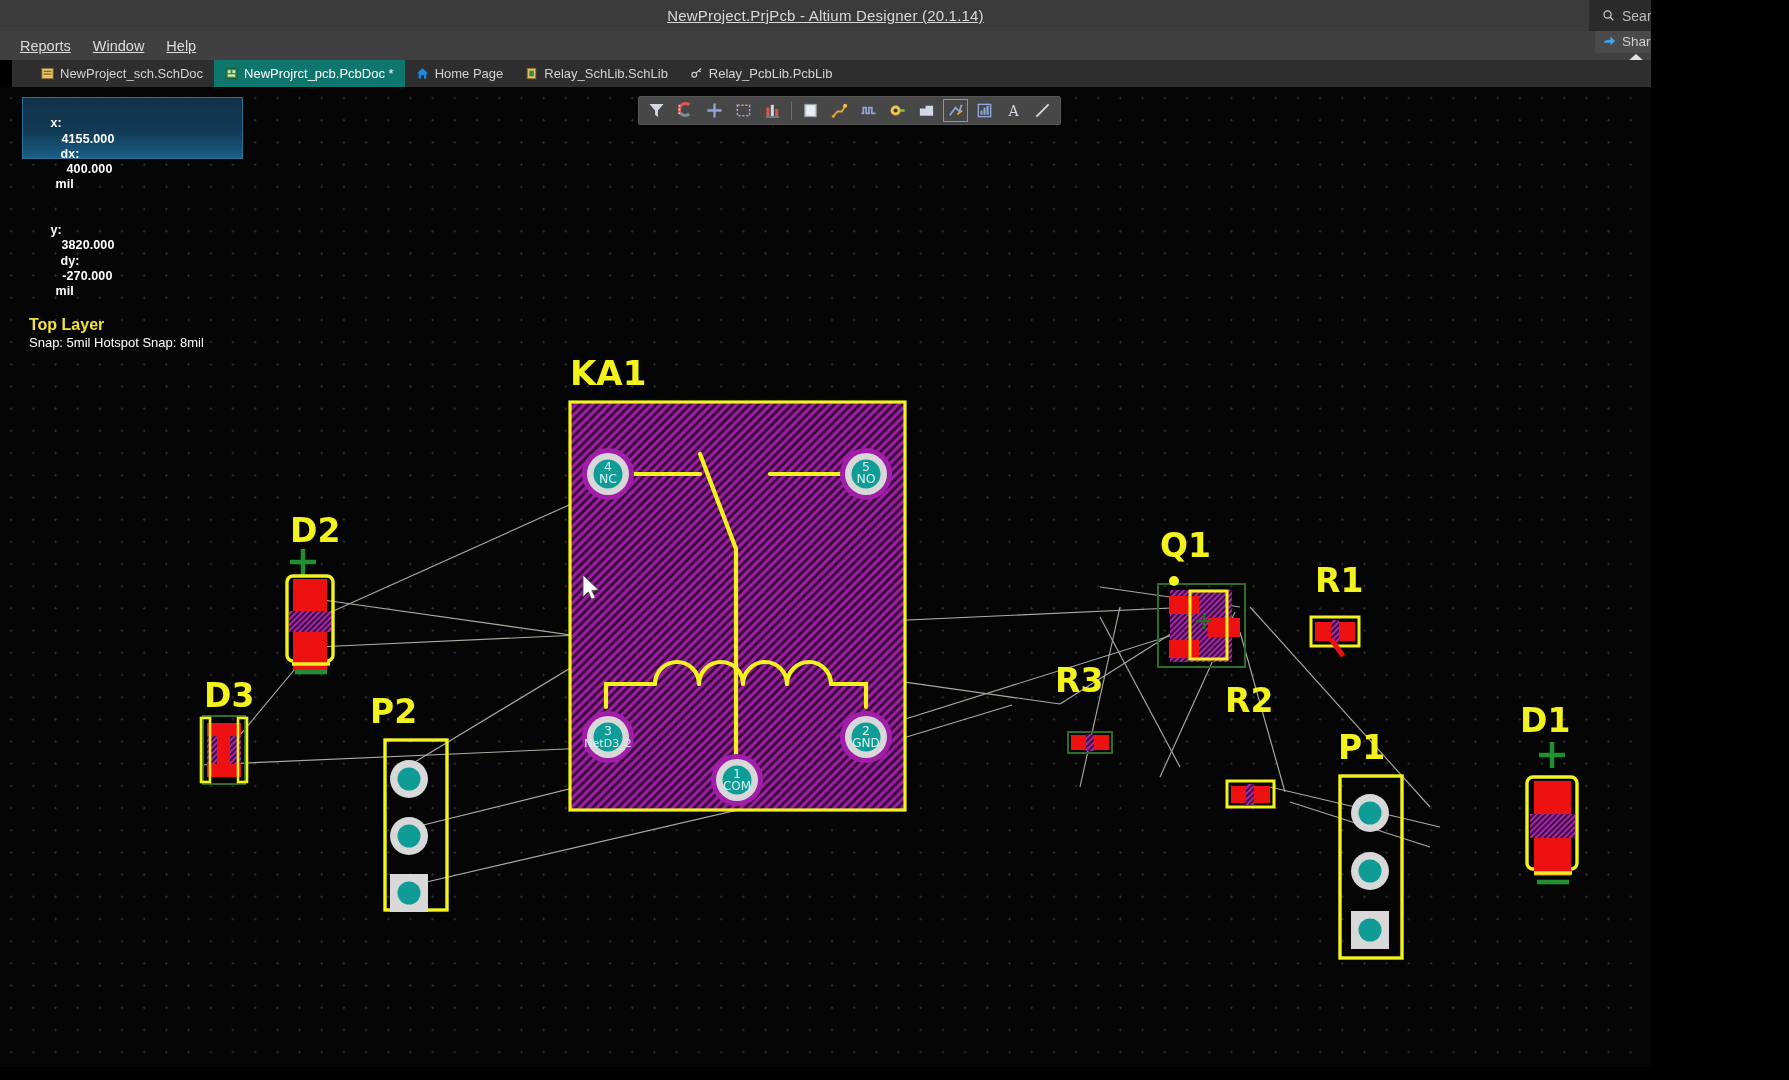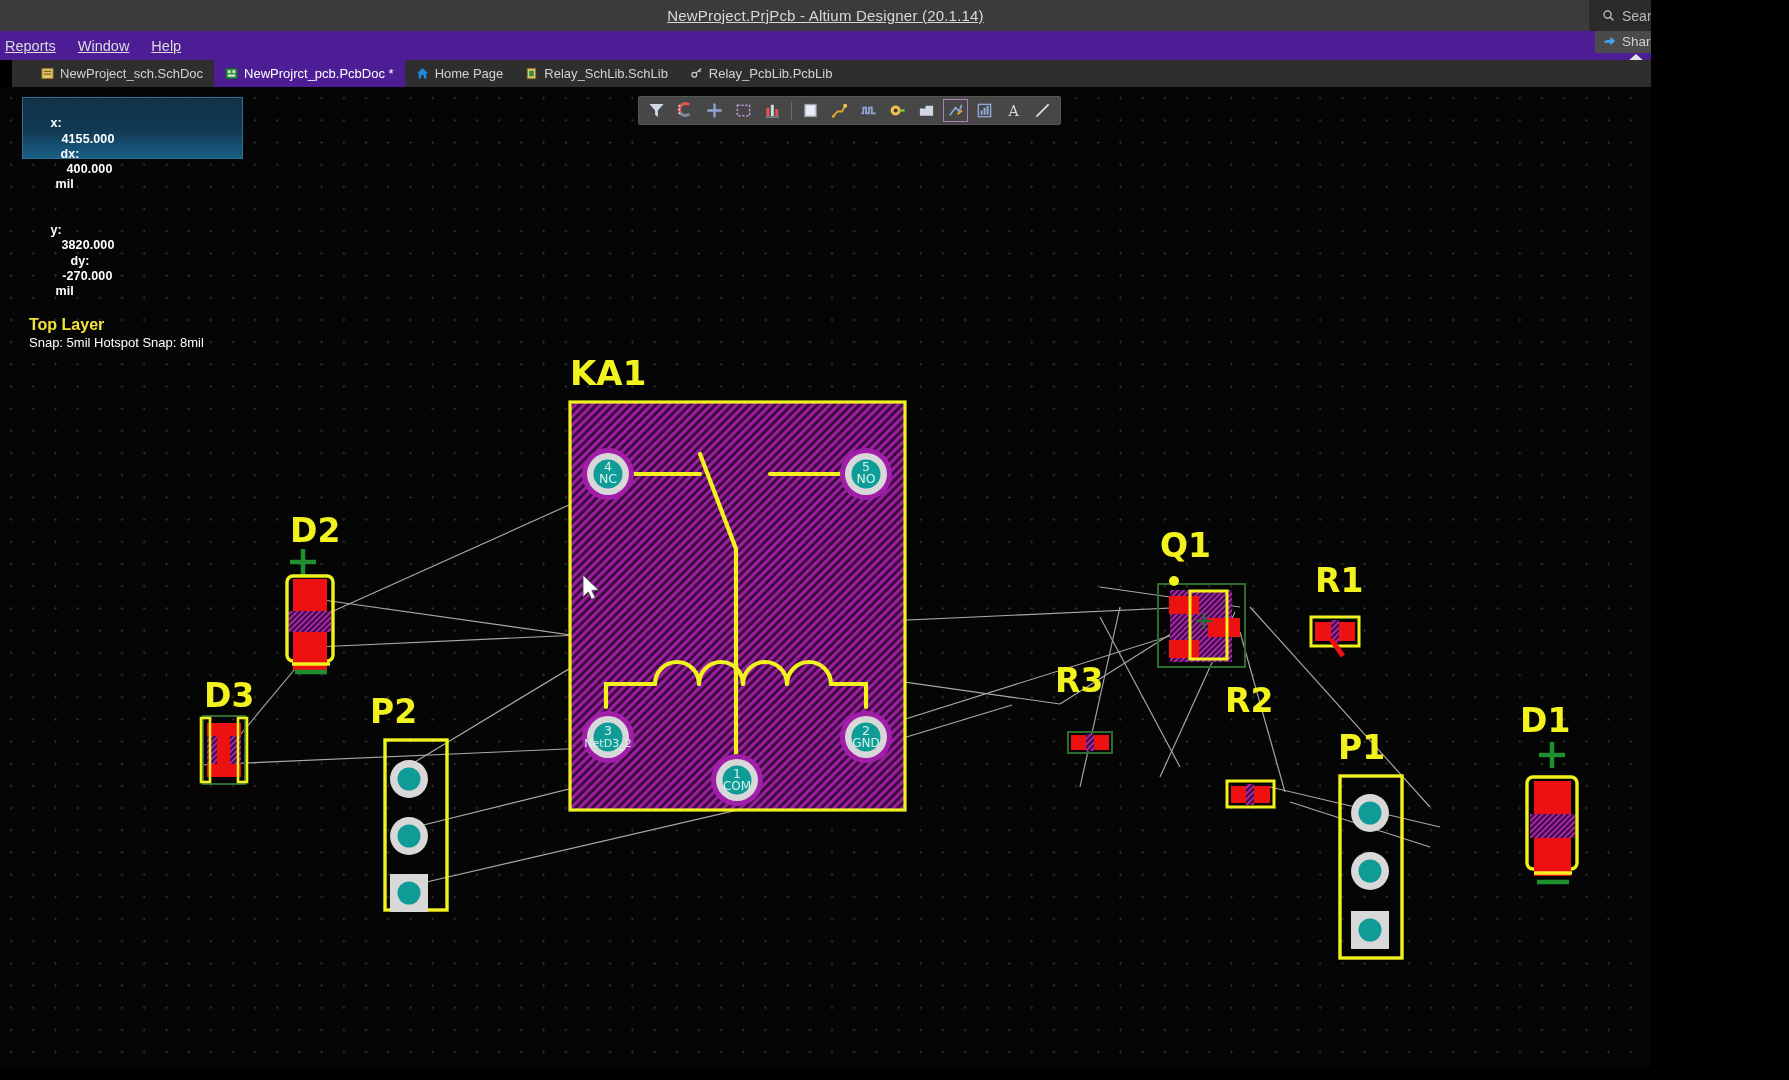--- a/index.html
+++ b/index.html
@@ -24,21 +24,21 @@
   .search-box {
     position: absolute; right: 0; top: 0; width: 200px; height: 31px;
     background: #2b2b2b; display: flex; align-items: center; gap: 7px;
     padding-left: 13px; color: #b9b9b9; font-size: 14px;
   }
   .search-box svg { flex: 0 0 auto; }
 
   
   .menubar {
     position: absolute; left: 0; top: 31px; width: 1651px; height: 29px;
-    background: #4c1d95; display: flex; align-items: center; padding-left: 5px;
+    background: #404040; display: flex; align-items: center; padding-left: 20px;
   }
   .menu-item {
     color: #dcdcdc; font-size: 14.5px; padding: 3px 12px 3px 0; margin-right: 10px;
     cursor: default; white-space: nowrap;
   }
   .menu-item u { text-decoration: underline; }
 
   .toprightbar {
     position: absolute; right: 0; top: 31px; height: 29px;
     display: flex; align-items: center; gap: 0px; padding-right: 4px;
@@ -54,21 +54,21 @@
 
   
   .tabstrip {
     position: absolute; left: 12px; top: 60px; width: 1651px; height: 27px;
     background: #2e2e2e; display: flex; align-items: stretch; padding-left: 18px;
   }
   .doc-tab {
     display: flex; align-items: center; gap: 6px;
     padding: 0 11px; font-size: 13px; color: #d2d2d2; white-space: nowrap;
   }
-  .doc-tab.active { background: #4c1d95; color: #ffffff; }
+  .doc-tab.active { background: #0f766e; color: #ffffff; }
   .tab-ico { width: 13px; height: 13px; flex: 0 0 auto; display:block; }
 
   
   .canvas {
     position: absolute; left: 0; top: 87px; width: 1651px; height: 980px;
     background:
       radial-gradient(circle, #2c2c2c 1px, rgba(0,0,0,0) 1.2px) 0 0 / 22.2px 22.2px,
       #050505;
     overflow: hidden;
   }
@@ -398,21 +398,21 @@
     <div class="hud-row">
       <span>x:</span>
       <span style="display:inline-block;width:64px;text-align:right">4155.000</span>
       <span style="margin-left:10px">dx:</span>
       <span style="display:inline-block;width:62px;text-align:right">400.000</span>
       <span style="margin-left:5px">mil</span>
     </div>
     <div class="hud-row">
       <span>y:</span>
       <span style="display:inline-block;width:64px;text-align:right">3820.000</span>
-      <span style="margin-left:20px">dy:</span>
+      <span style="margin-left:10px">dy:</span>
       <span style="display:inline-block;width:62px;text-align:right">-270.000</span>
       <span style="margin-left:5px">mil</span>
     </div>
     <div class="hud-layer">Top Layer</div>
     <div class="hud-snap">Snap: 5mil  Hotspot Snap: 8mil</div>
   </div>
 
   <div class="pcb-toolbar">
     <div class="tb-btn">
       <svg width="17" height="17" viewBox="0 0 18 18">

